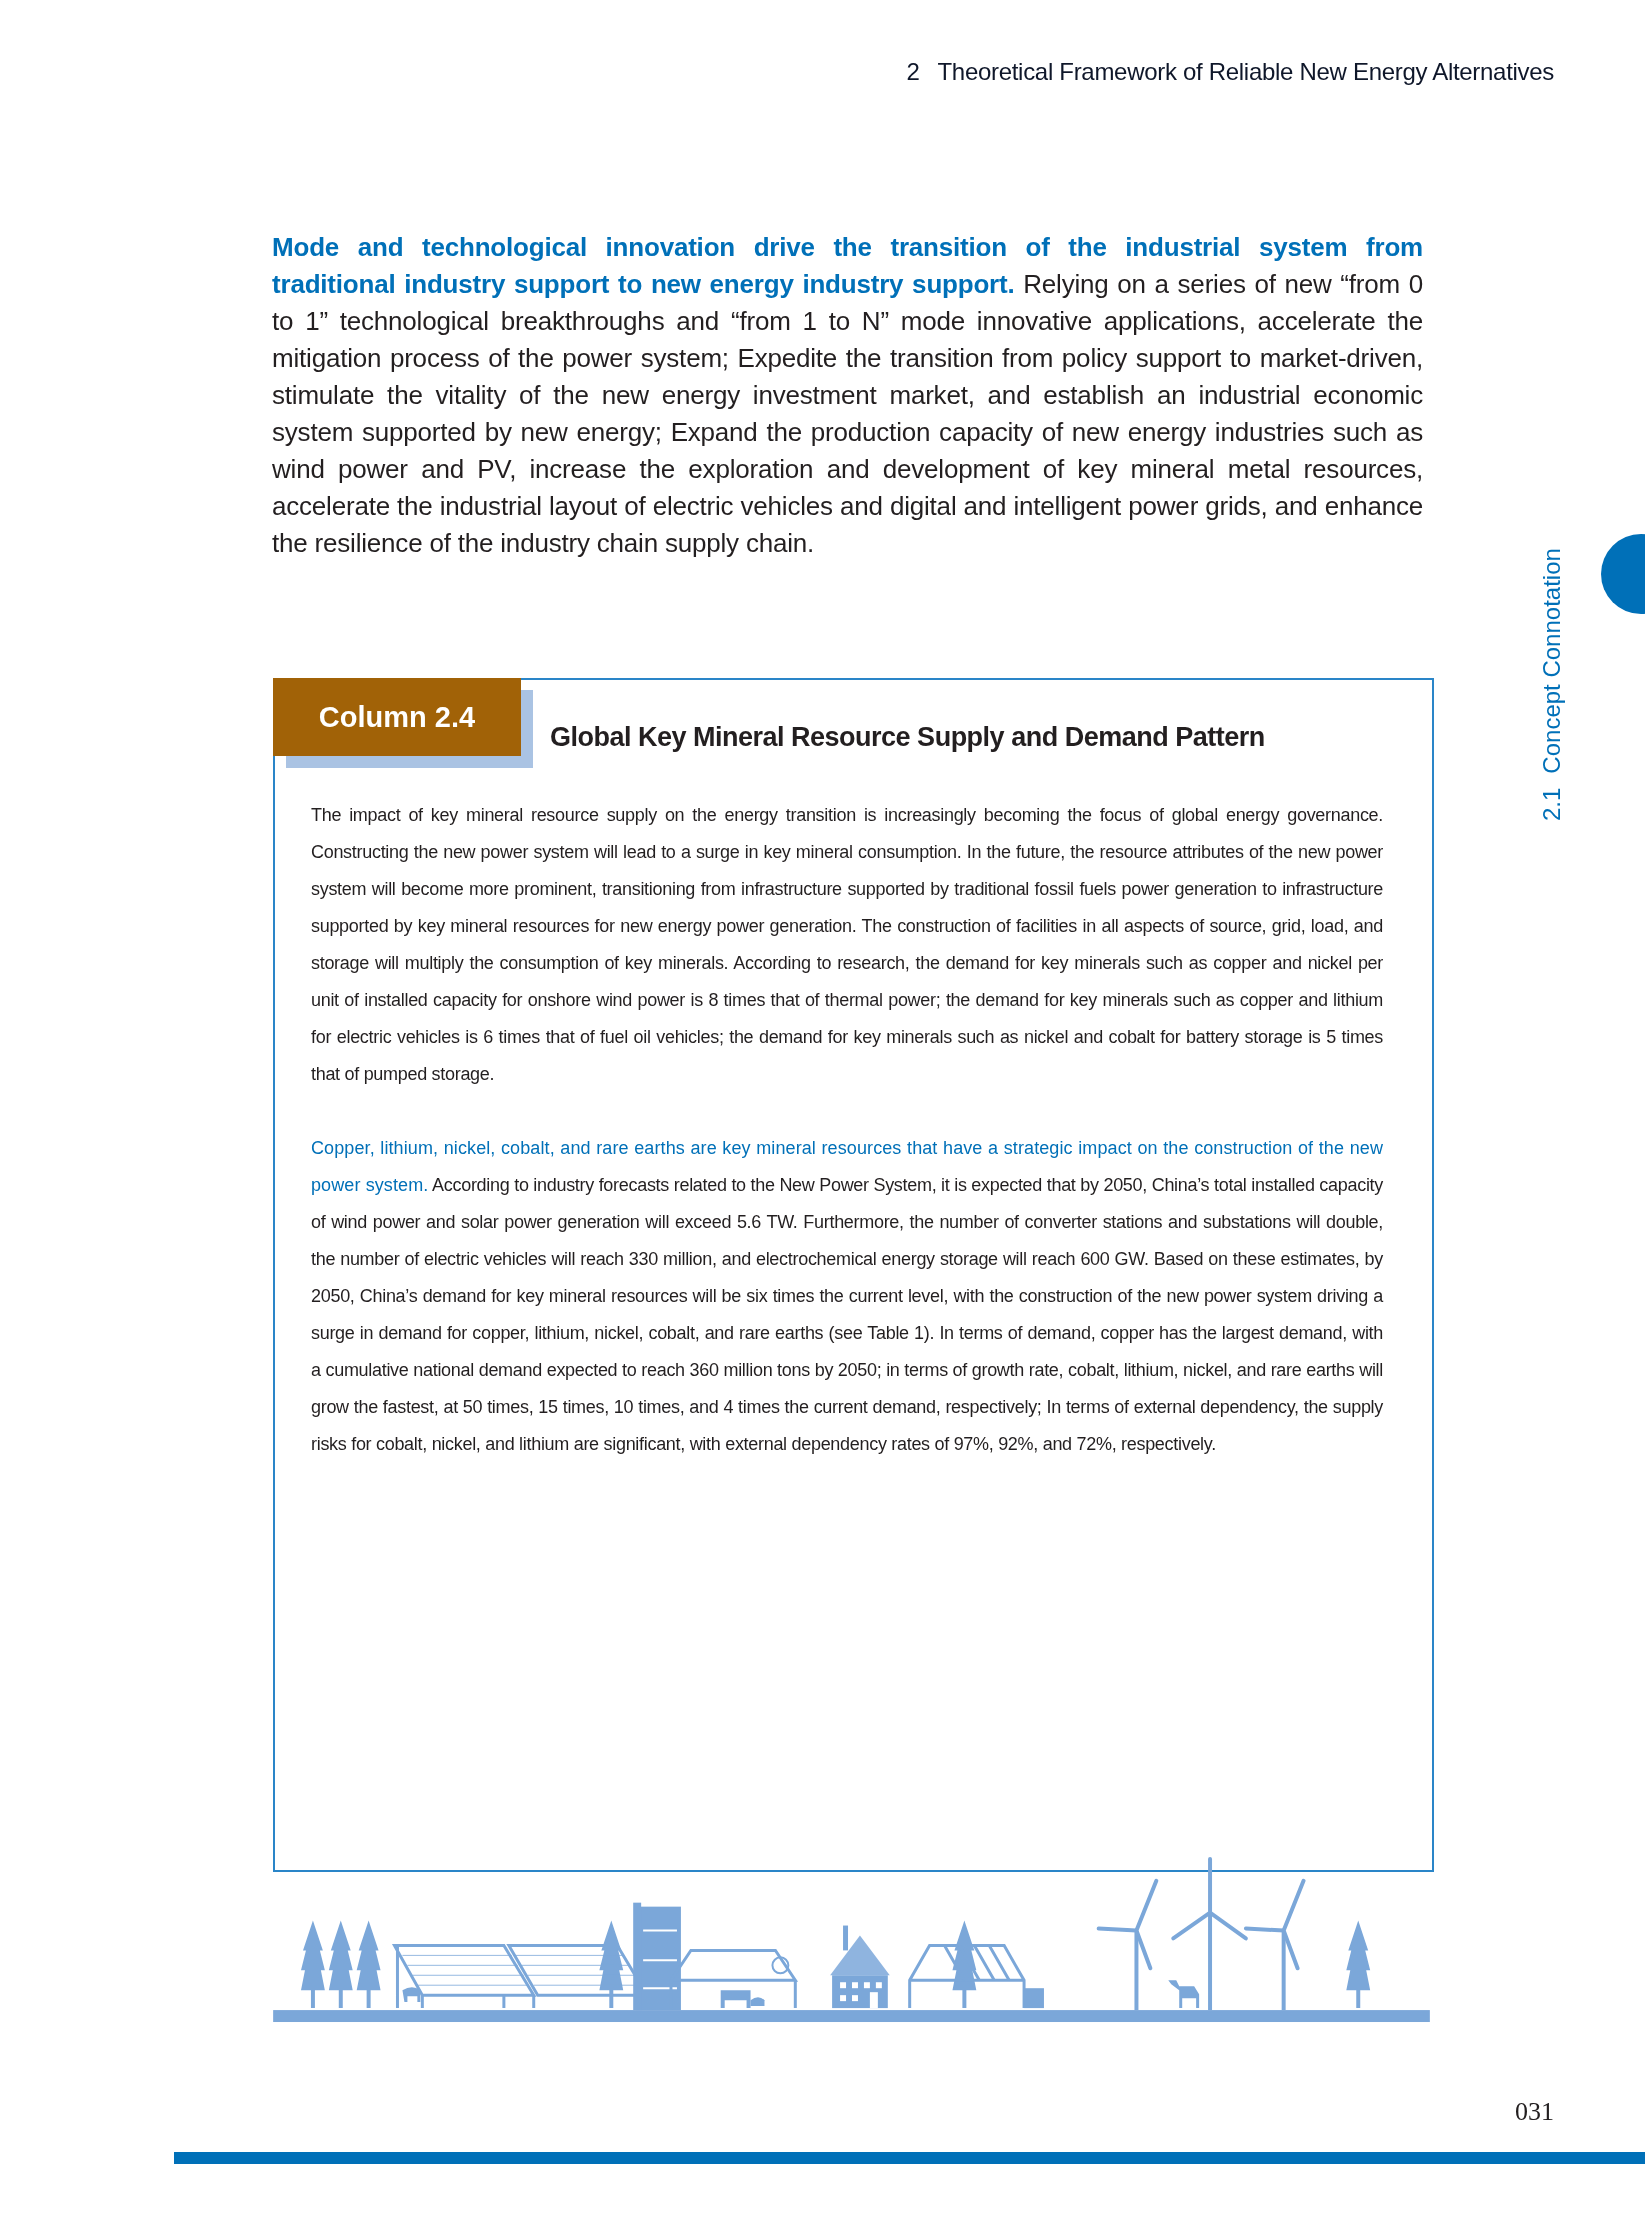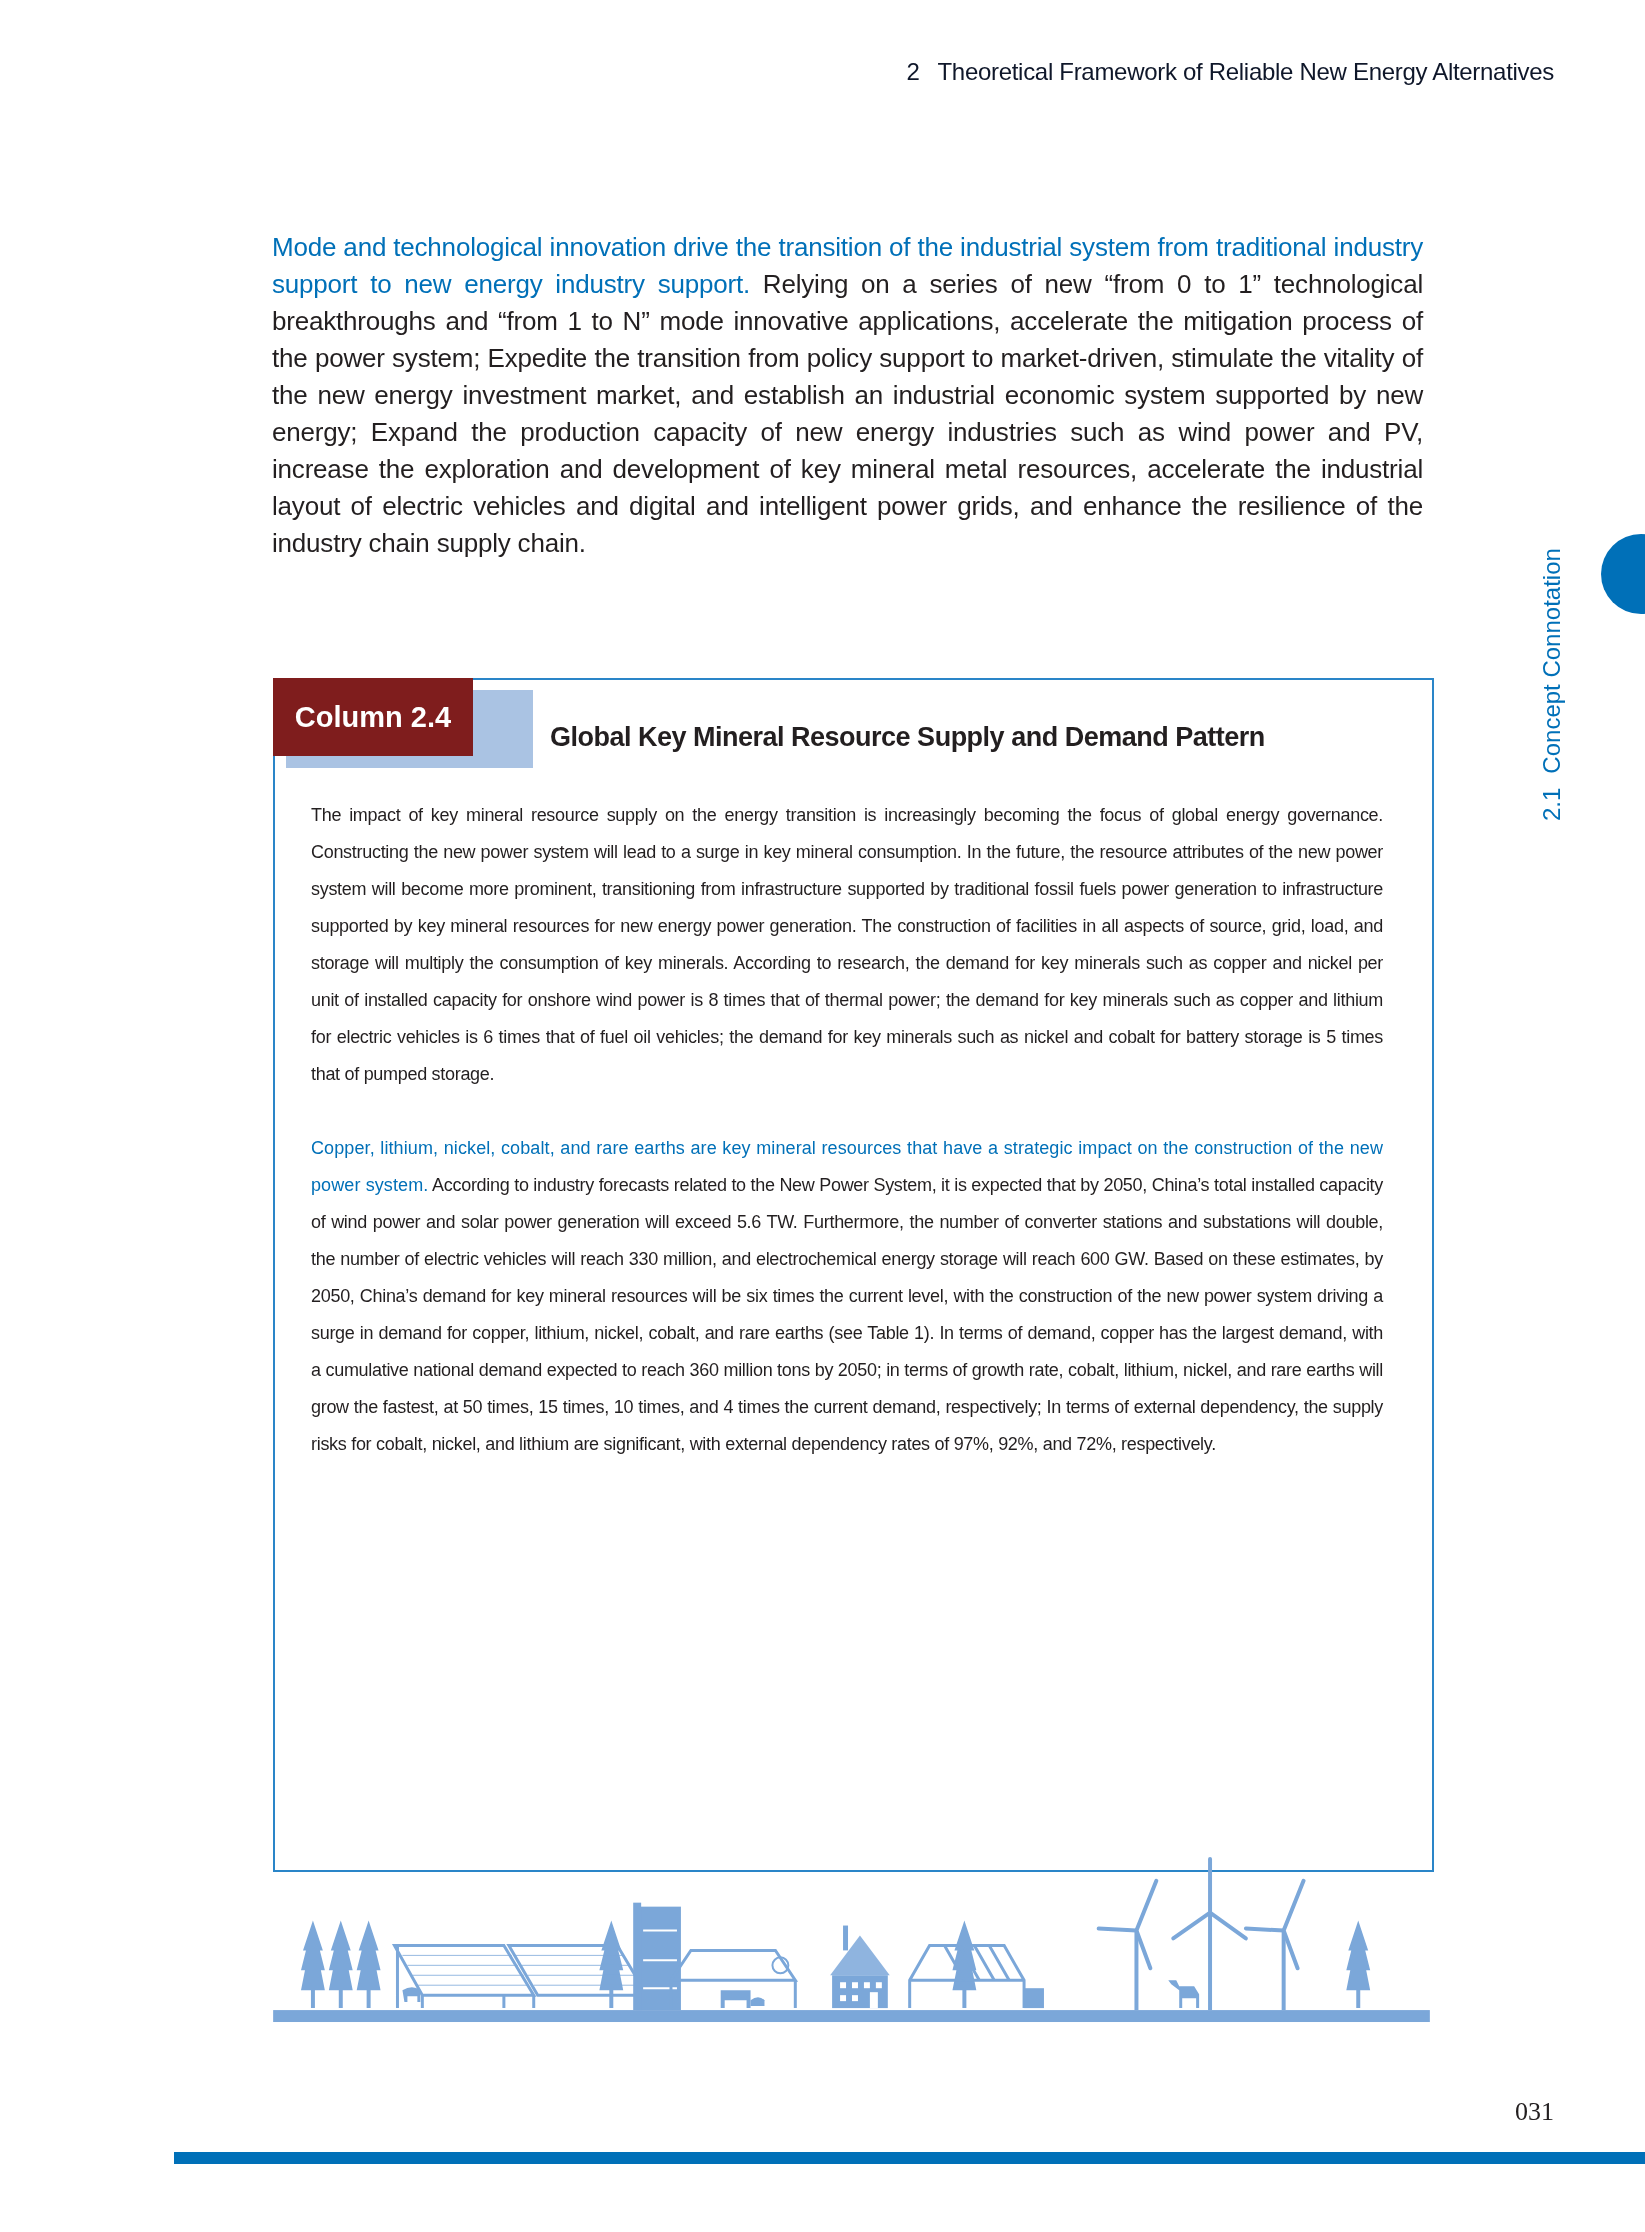--- a/index.html
+++ b/index.html
@@ -3,31 +3,31 @@
 <meta charset="utf-8">
 <style>
   html, body { margin: 0; padding: 0; background: #ffffff; }
   body { width: 1646px; height: 2233px; position: relative; overflow: hidden;
          font-family: "Liberation Sans", sans-serif; color: #231f20; }
   .running-head { position: absolute; top: 58px; right: 92px; font-size: 24px; color: #0f172a;
                   letter-spacing: -0.3px; white-space: nowrap; }
   .running-head .num { margin-right: 18px; }
   .intro { position: absolute; left: 272px; top: 229px; width: 1151px; font-size: 26px;
            line-height: 37px; text-align: justify; letter-spacing: -0.2px; }
-  .intro .lead { color: #0070b8; font-weight: normal; }
+  .intro .lead { color: #0070b8; font-weight: bold; }
   .side-tab { position: absolute; left: 1532px; top: 522px; width: 40px; height: 299px; }
   .side-tab .label { position: absolute; left: 0; top: 299px; transform-origin: 0 0; transform: rotate(-90deg);
                      white-space: nowrap; font-size: 24px; color: #0070b8; line-height: 40px; }
   .side-tab .label .num { margin-right: 14px; }
   .tab-dot { position: absolute; left: 1601px; top: 534px; width: 80px; height: 80px; border-radius: 50%;
              background: #0070b8; }
   .box { position: absolute; left: 273px; top: 678px; width: 1157px; height: 1190px;
          border: 2px solid #2a85c8; box-sizing: content-box; }
   .col-shadow { position: absolute; left: 286px; top: 690px; width: 247px; height: 78px; background: #aac3e3; }
-  .col-label { position: absolute; left: 273px; top: 678px; width: 200px; height: 78px; background: #7f1d1d;
+  .col-label { position: absolute; left: 273px; top: 678px; width: 248px; height: 78px; background: #a16207;
                color: #fff; font-weight: bold; font-size: 29px; display: flex; align-items: center;
                justify-content: center; }
   .col-title { position: absolute; left: 550px; top: 722px; font-size: 27px; font-weight: bold;
                color: #231f20; letter-spacing: -0.5px; }
   .box-text { position: absolute; left: 311px; top: 797px; width: 1072px; font-size: 18px; line-height: 37px;
               text-align: justify; letter-spacing: -0.3px; }
   .box-text p { margin: 0 0 37px 0; }
   .box-text .lead { color: #0070b8; font-weight: normal; letter-spacing: 0.1px; }
   .illustration { position: absolute; left: 273px; top: 1841px; width: 1157px; height: 184px; }
   .page-num { position: absolute; right: 92px; top: 2097px; font-size: 26px; color: #231f20; font-family: Liberation Serif, serif; }

